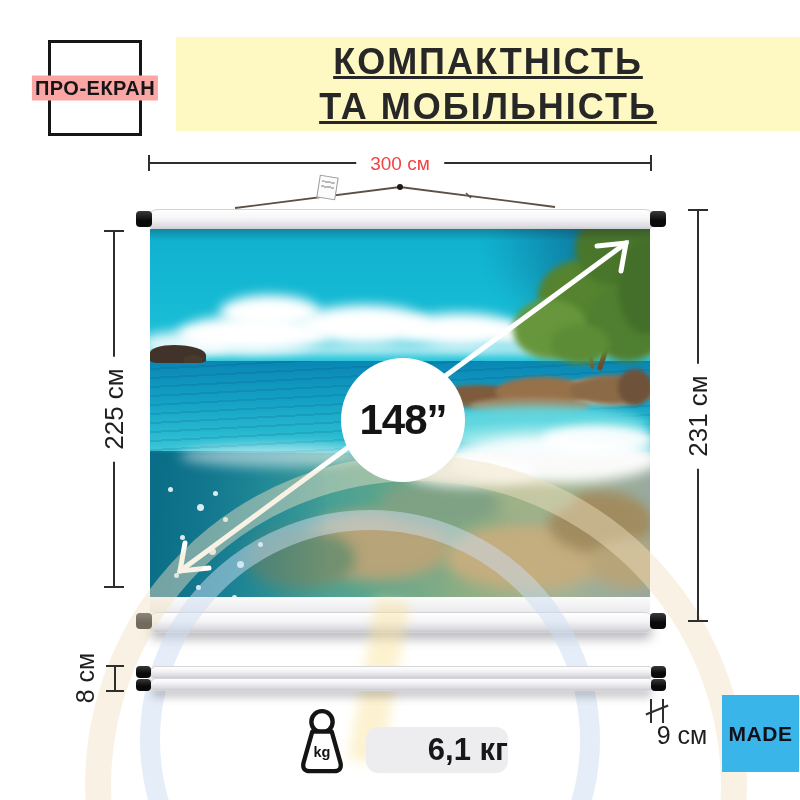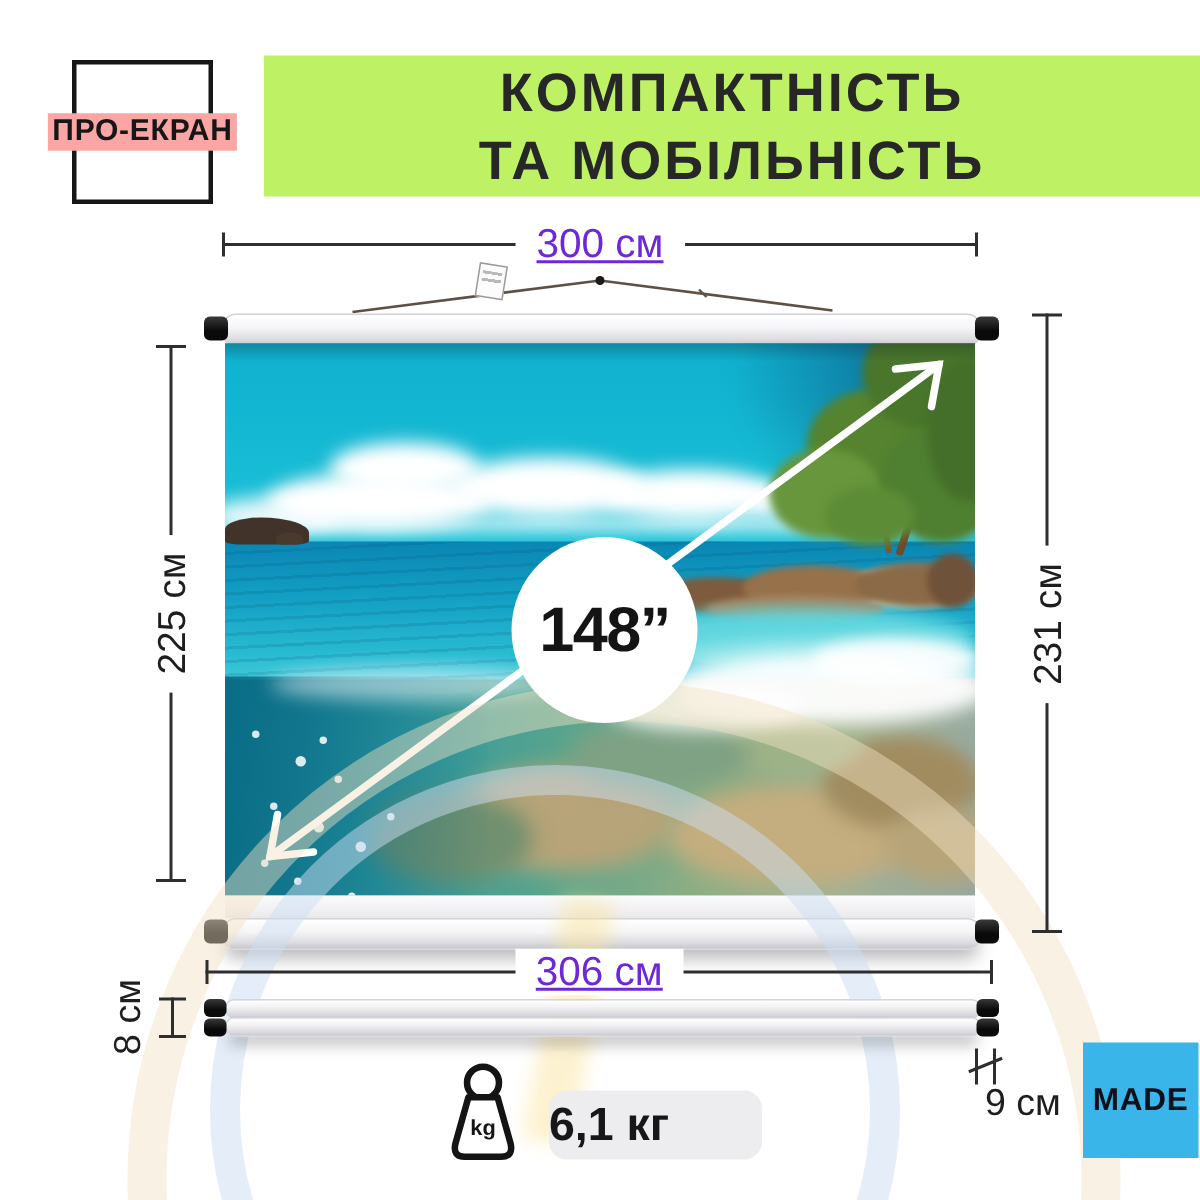--- a/index.html
+++ b/index.html
@@ -16,21 +16,21 @@
   
   .banner{left:176px;top:37px;width:624px;height:94px;display:flex;flex-direction:column;
           justify-content:center;align-items:center;}
   .banner div{font-size:36px;font-weight:bold;letter-spacing:2px;line-height:1.26;}
 
   
   .hmeasure{height:16px;}
   .hline{position:absolute;left:0;right:0;top:7px;height:2px;background:#2e2e2e;}
   .htick{position:absolute;top:0;width:2px;height:16px;background:#2e2e2e;}
   .hlabel{position:absolute;left:50%;top:50%;transform:translate(-50%,-50%);background:#fff;
-          padding:2px 14px;font-size:27px;line-height:1;white-space:nowrap;color:#6d28d9;text-decoration:underline;}
+          padding:2px 14px;font-size:19px;line-height:1;white-space:nowrap;color:#ef4444;}
   .vmeasure{width:30px;}
   .vline{position:absolute;top:0;bottom:0;left:14px;width:2px;background:#2e2e2e;}
   .vtick{position:absolute;left:5px;width:20px;height:2px;background:#2e2e2e;}
   .vlabel{position:absolute;left:50%;top:50%;transform:translate(-50%,-50%) rotate(-90deg);
           background:#fff;padding:2px 12px;font-size:26px;line-height:1;white-space:nowrap;color:#1e1e1e;}
 
   .m-top{left:148px;top:155px;width:504px;}
   .m-bottom{left:137px;top:640px;width:525px;}
   .m-left{left:99px;top:230px;height:358px;}
   .m-right{left:683px;top:209px;height:413px;}
@@ -47,21 +47,21 @@
   .m5-label{left:644px;top:721px;width:76px;text-align:center;font-size:25px;color:#1e1e1e;}
 
   
   .bar{background:linear-gradient(180deg,#ffffff 0%,#f4f4f6 45%,#dddde2 80%,#c8c8cf 100%);
        border:1px solid #d2d2d7;border-radius:9px;}
   .bar-top{left:148px;top:209px;width:504px;height:20px;}
   .bar-bottom{left:148px;top:612px;width:504px;height:19px;box-shadow:0 8px 11px -2px rgba(55,55,65,.35);}
   .cap{width:16px;height:16px;background:linear-gradient(180deg,#3a3a3a,#0a0a0a 60%);border-radius:4px;}
   .blank-strip{left:150px;top:597px;width:500px;height:15px;background:linear-gradient(180deg,#fbfbfc,#ebebee);}
 
-  .canvas{left:150px;top:229px;width:500px;height:368px;overflow:hidden;background:#4c1d95;}
+  .canvas{left:150px;top:229px;width:500px;height:368px;overflow:hidden;background:#7f1d1d;}
   .canvas .abs{position:absolute;}
   .shade-top{left:0;top:0;width:100%;height:12px;background:linear-gradient(180deg,rgba(20,30,40,.28),rgba(20,30,40,0));z-index:4;}
 
   
   .sky{inset:0;background:linear-gradient(180deg,#0fb0cf 0%,#1cc3d8 38%,#3fd0df 60%,#9ee8ea 74%,#c4f0ee 78%);}
   .sky-corner{left:330px;top:-40px;width:230px;height:170px;filter:blur(6px);
               background:radial-gradient(ellipse at 65% 35%,rgba(12,85,130,.85),rgba(12,85,130,0) 68%);}
   .cloud{background:#fff;border-radius:50%;filter:blur(6px);}
   .sea{left:0;top:132px;width:500px;height:96px;
        background:linear-gradient(180deg,#0a86b4 0%,#13a0c4 40%,#2abcd2 80%,#49ccd9 100%);}
@@ -94,21 +94,21 @@
        background:repeating-linear-gradient(180deg,#b9b9b9 0 2px,transparent 2px 5px);}
 
   
   .rail{background:linear-gradient(180deg,#ffffff 0%,#f2f2f4 40%,#d9d9de 85%,#cbcbd1 100%);
         border:1px solid #d4d4d9;border-radius:6px;width:502px;height:11px;left:150px;}
   .rail-2{box-shadow:0 8px 9px -2px rgba(55,55,65,.3);}
   .tube-cap{width:15px;height:12px;background:linear-gradient(180deg,#383838,#0a0a0a 60%);border-radius:4px;}
 
   
   .weight-badge{left:366px;top:727px;width:142px;height:46px;background:#ededf0;border-radius:12px;
-                display:flex;align-items:center;justify-content:flex-start;}
+                display:flex;align-items:center;justify-content:flex-end;}
   .weight-badge span{font-size:31px;font-weight:bold;color:#171717;}
   .weight-svg{left:291px;top:707px;width:62px;height:78px;}
 
   
   .made{left:722px;top:695px;width:77px;height:77px;display:flex;flex-direction:column;}
   .made div{flex:1;display:flex;align-items:center;justify-content:center;
             font-size:21px;font-weight:bold;color:#10101a;letter-spacing:.5px;}
 
   
   .wm{pointer-events:none;z-index:5;}
@@ -124,21 +124,21 @@
 </style>
 </head>
 <body>
 
 <div class="stage">
 
   <div class="abs logo-box">
     <div class="abs logo-text">ПРО-ЕКРАН</div>
   </div>
 
-  <div class="abs banner" id="banner" style="background: #bef264; color: rgb(39, 39, 39);">
+  <div class="abs banner" id="banner" style="background: #fef9c3; color: rgb(39, 39, 39); text-decoration: underline;">
     <div>КОМПАКТНІСТЬ</div>
     <div>ТА МОБІЛЬНІСТЬ</div>
   </div>
 
   <div class="abs hmeasure m-top">
     <div class="hline"></div>
     <div class="htick" style="left:0;"></div>
     <div class="htick" style="right:0;"></div>
     <div class="hlabel">300 см</div>
   </div>
@@ -234,26 +234,20 @@
     <div class="vtick" style="bottom:0;"></div>
     <div class="vlabel">225 см</div>
   </div>
   <div class="abs vmeasure m-right z6">
     <div class="vline"></div>
     <div class="vtick" style="top:0;"></div>
     <div class="vtick" style="bottom:0;"></div>
     <div class="vlabel">231 см</div>
   </div>
 
-  <div class="abs hmeasure m-bottom z6">
-    <div class="hline"></div>
-    <div class="htick" style="left:0;"></div>
-    <div class="htick" style="right:0;"></div>
-    <div class="hlabel">306 см</div>
-  </div>
 
   <div class="abs rail z6" style="top:666px;"></div>
   <div class="abs rail rail-2 z6" style="top:678px;"></div>
   <div class="abs tube-cap z6" style="left:136px;top:666px;"></div>
   <div class="abs tube-cap z6" style="left:136px;top:679px;"></div>
   <div class="abs tube-cap z6" style="left:651px;top:666px;"></div>
   <div class="abs tube-cap z6" style="left:651px;top:679px;"></div>
 
   <div class="abs m8 z6">
     <div class="vline"></div>

